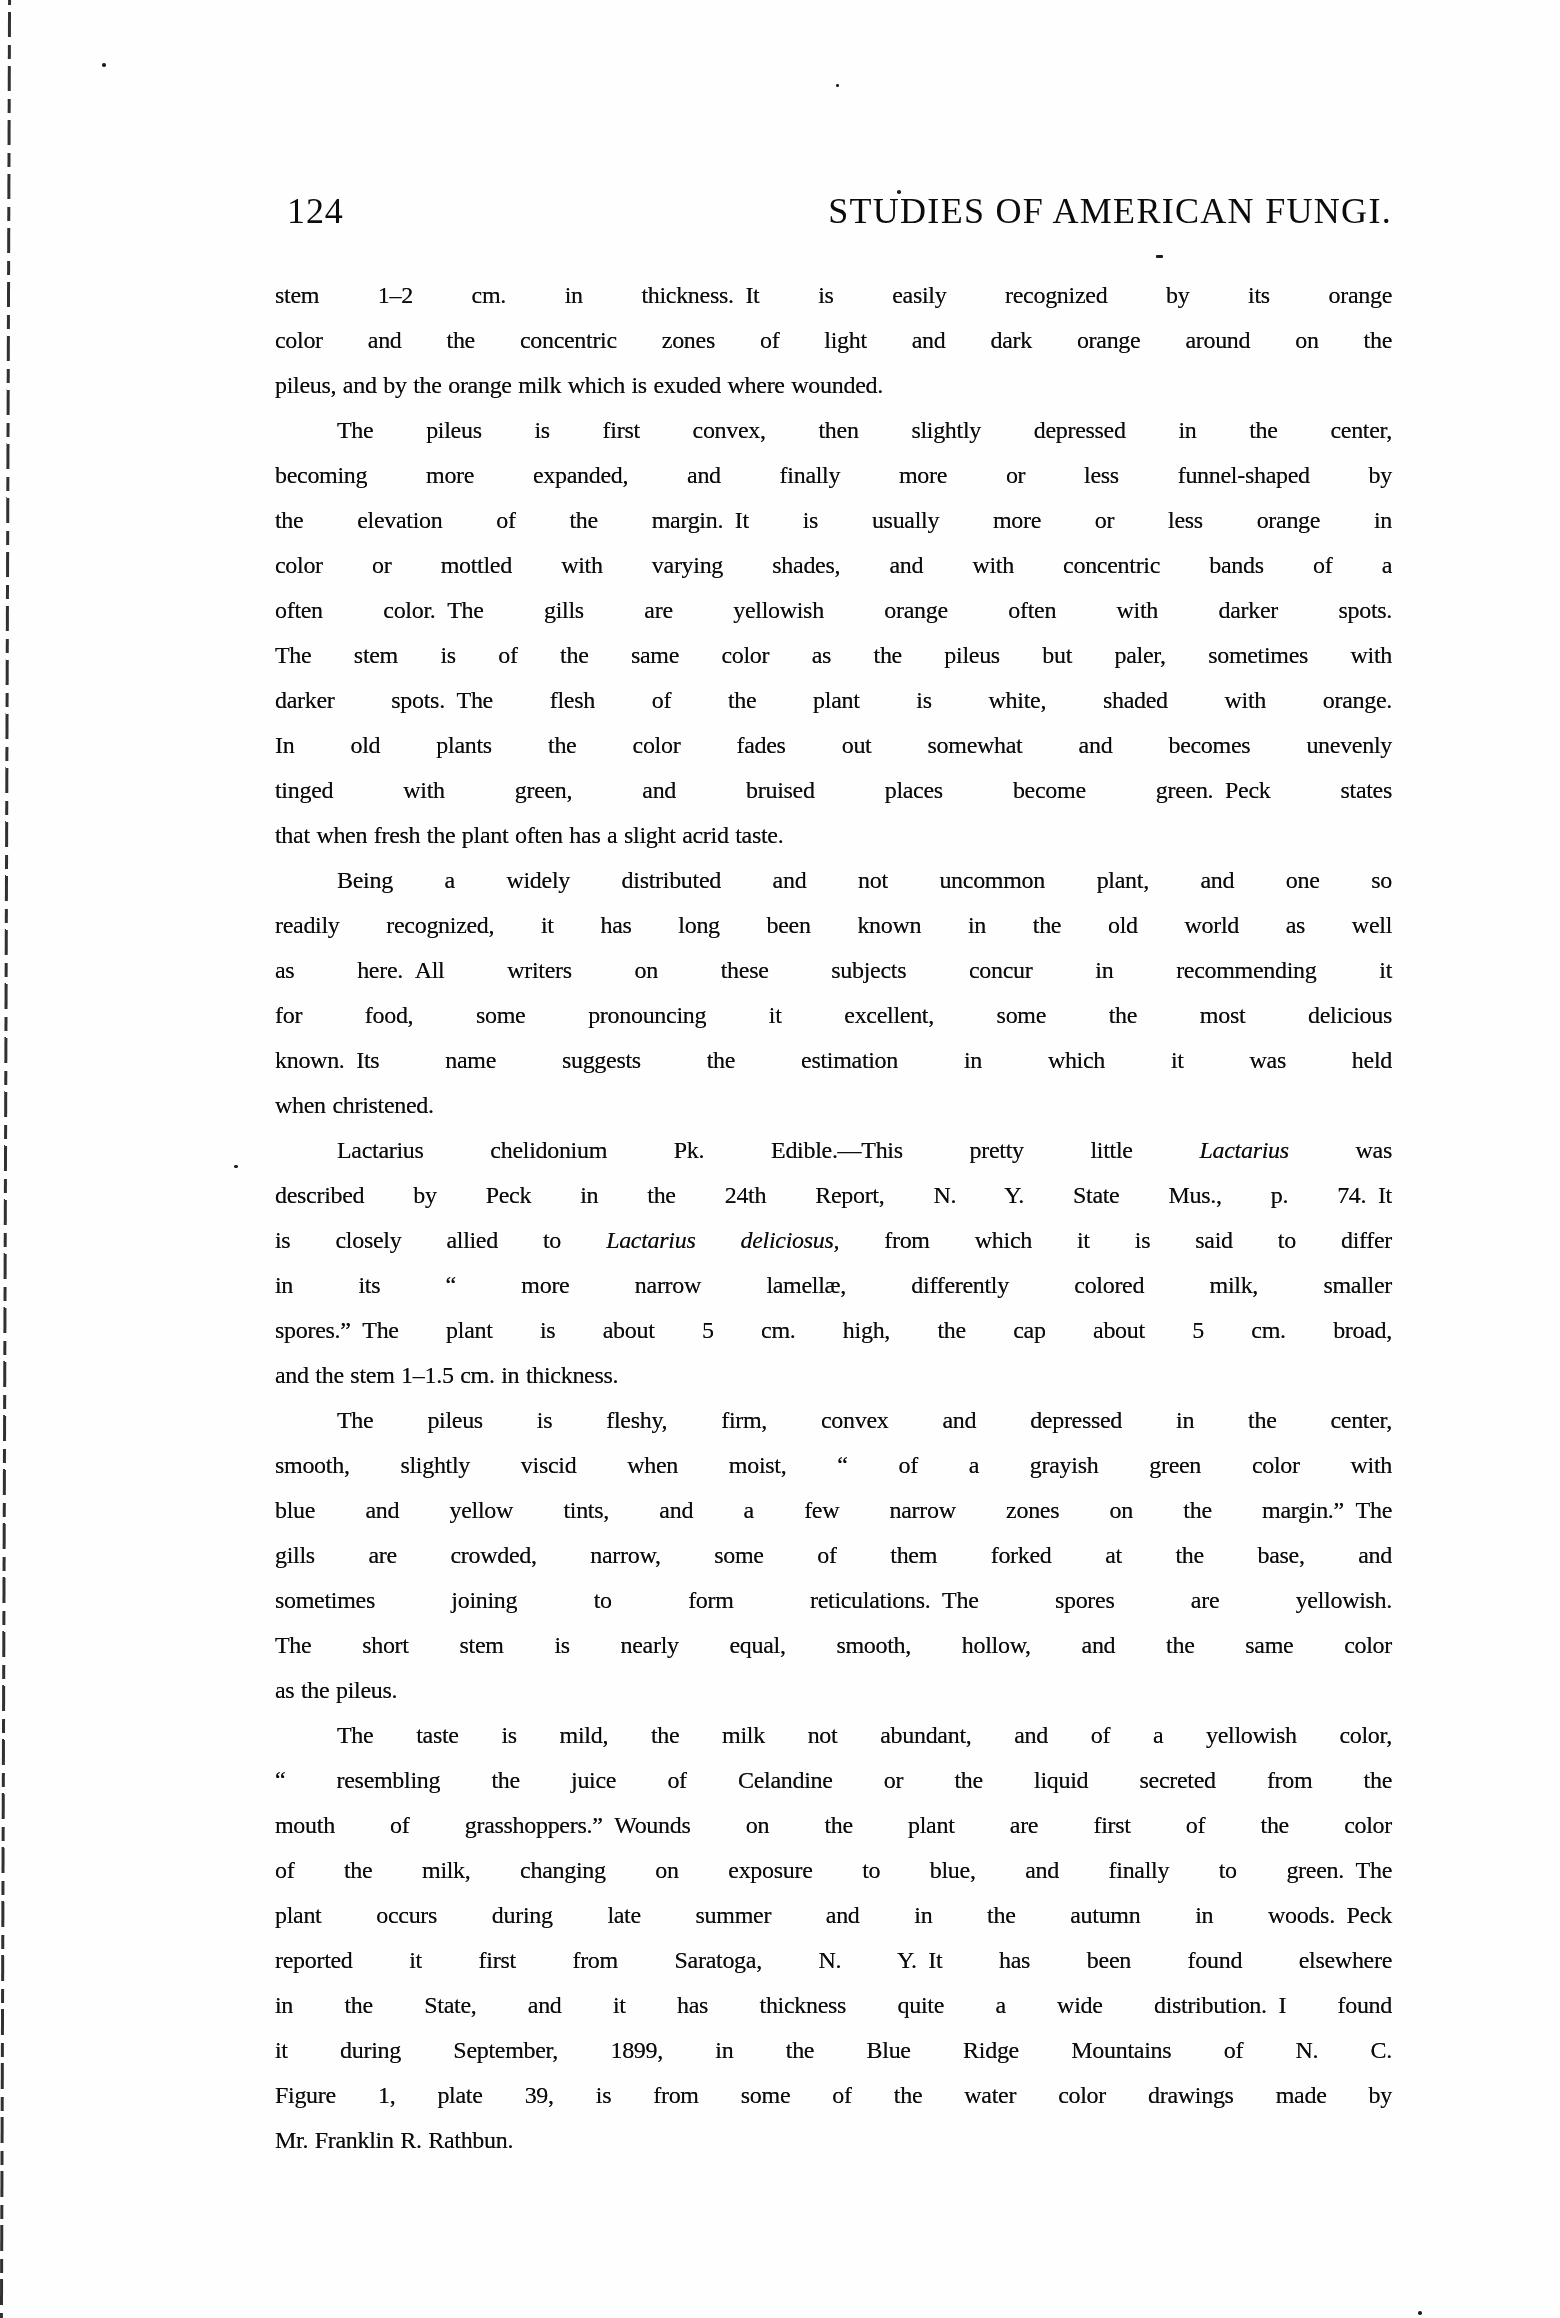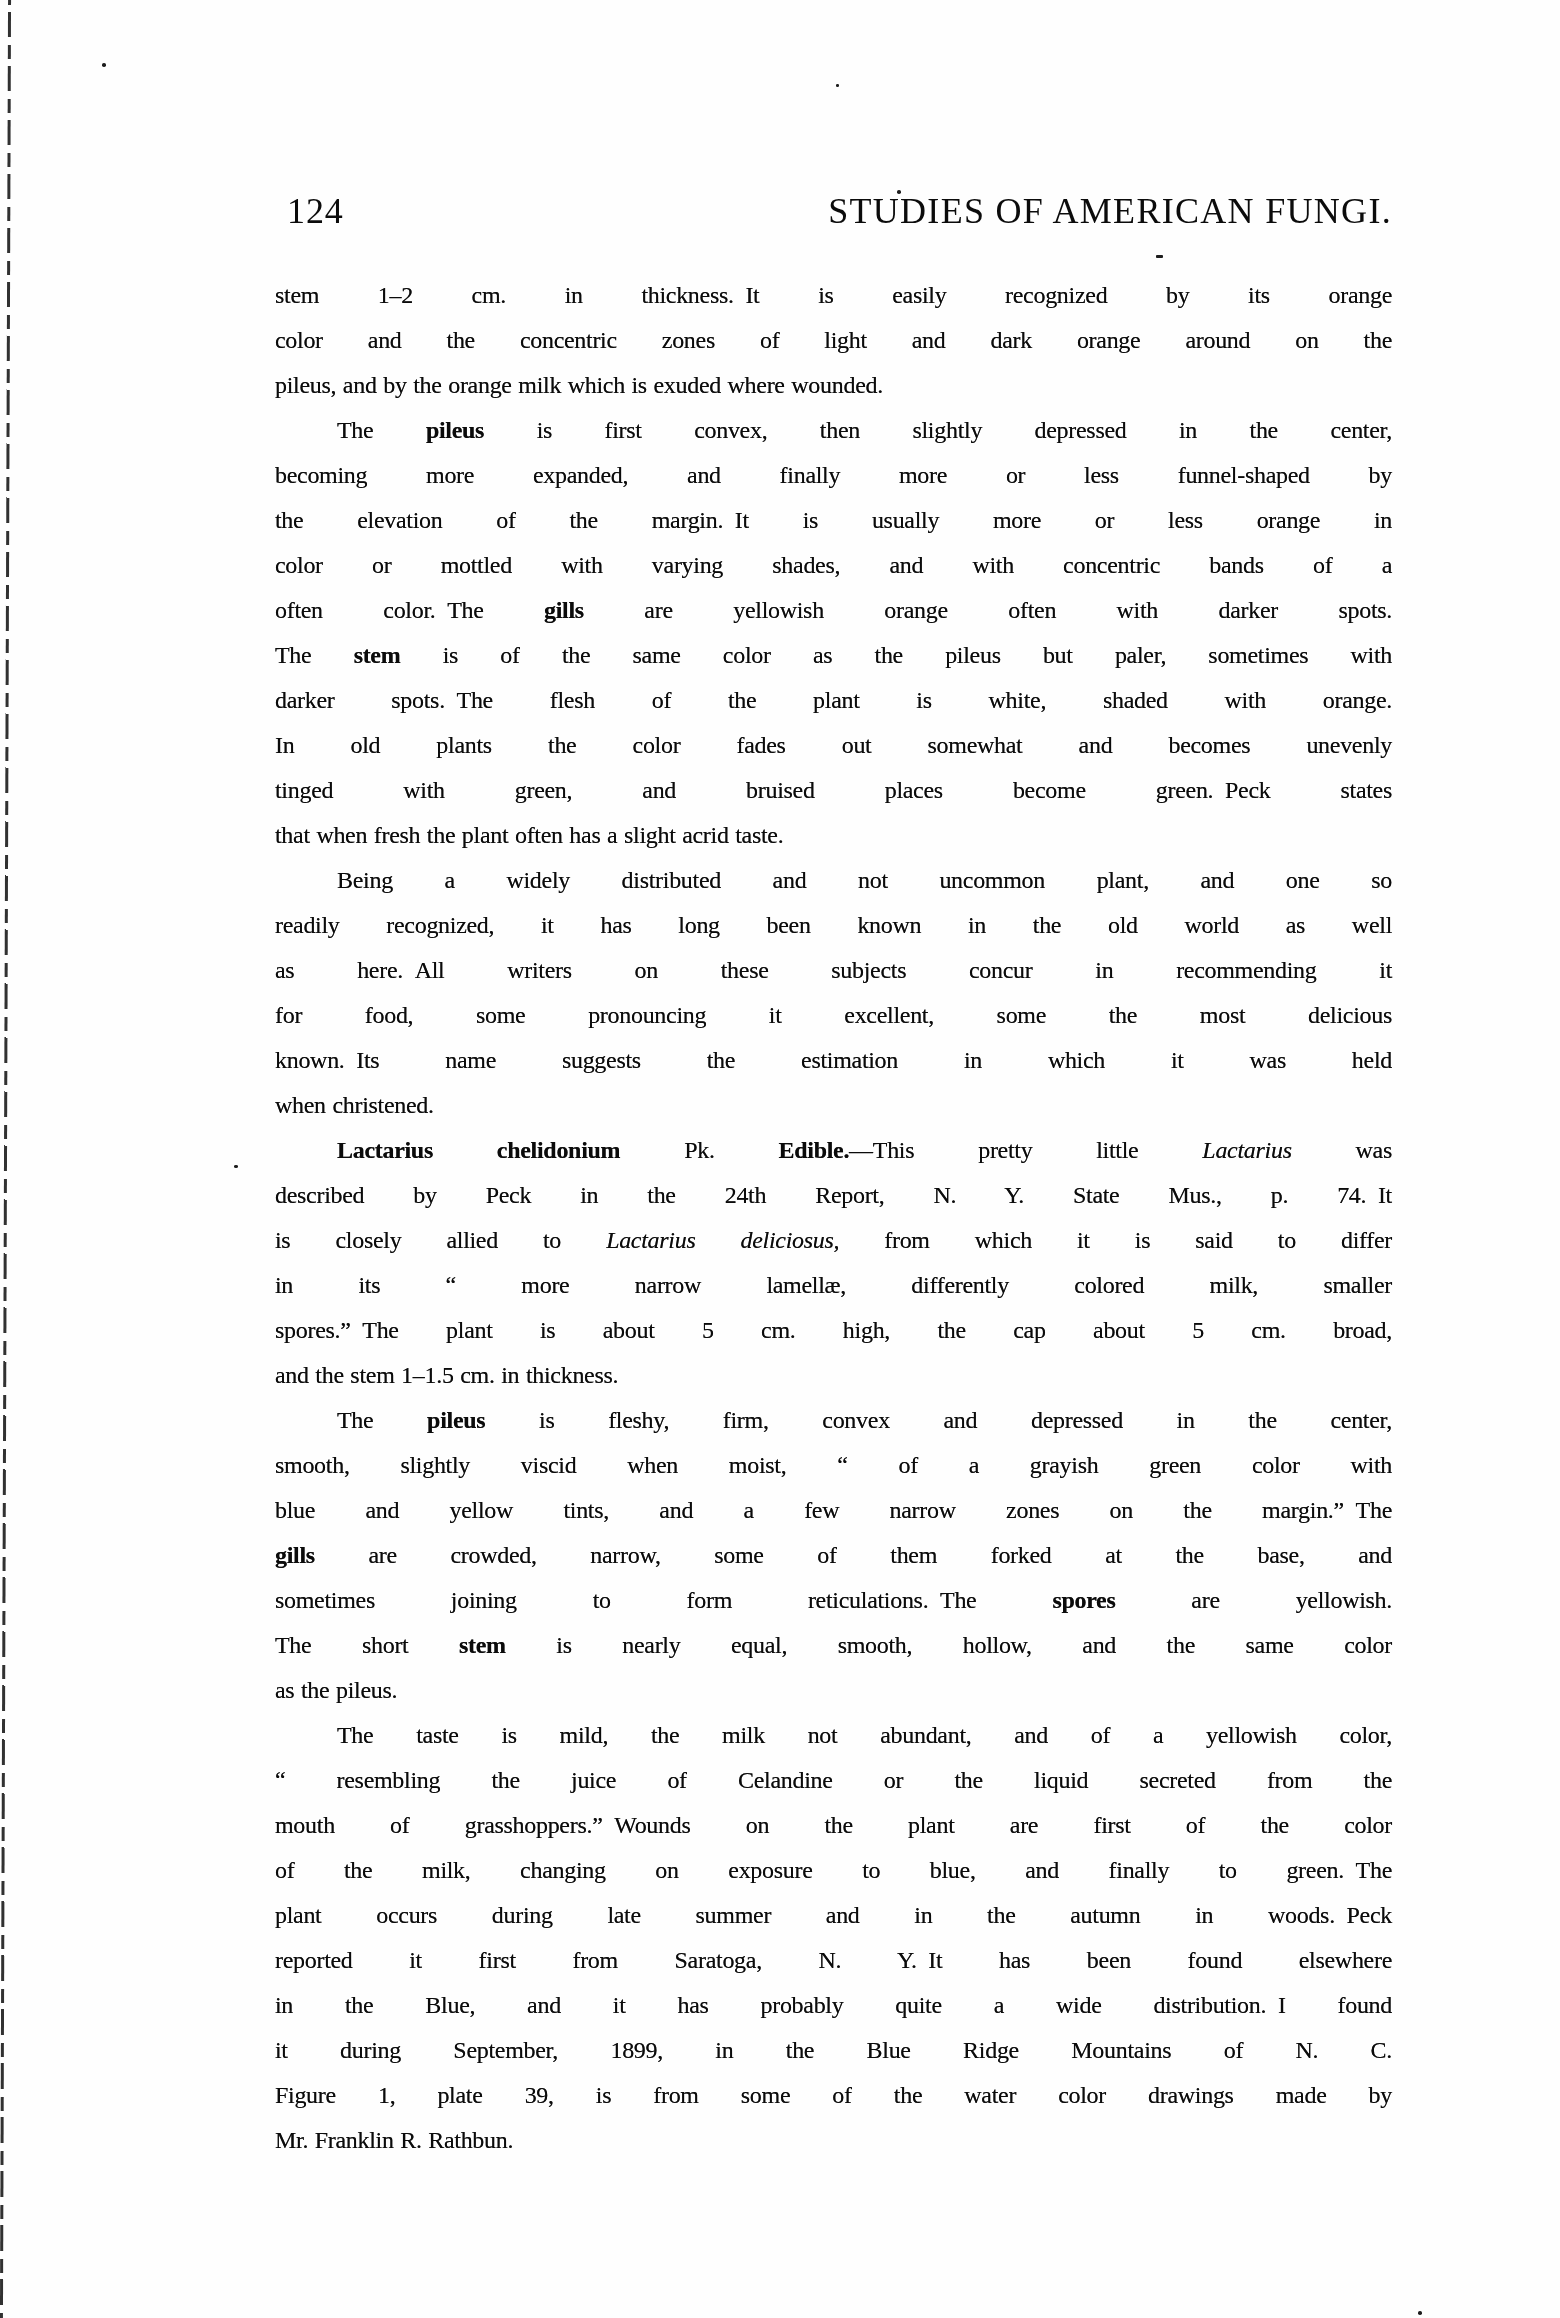--- a/index.html
+++ b/index.html
@@ -53,21 +53,21 @@
     text-shadow: 0 0 0.6px rgba(10,10,10,0.65);
   }
   .ln {
     line-height: 45px;
     text-align: justify;
     text-align-last: justify;
     white-space: normal;
   }
   .ln.ind { text-indent: 62px; }
   .ln.end { text-align-last: left; }
-  .ln b { font-weight: bold; }
+  .ln b { font-weight: normal; }
   .ln i { font-style: italic; }
   .speck {
     position: absolute;
     background: #1d1d1d;
     border-radius: 50%;
   }
   .speck.dash { border-radius: 0.9px; }
 </style>
 </head>
 <body>
@@ -113,21 +113,21 @@
       <div class="ln"><b>gills</b><span> are crowded, narrow, some of them forked at the base, and</span></div>
       <div class="ln"><span>sometimes joining to form reticulations. The </span><b>spores</b><span> are yellowish.</span></div>
       <div class="ln"><span>The short </span><b>stem</b><span> is nearly equal, smooth, hollow, and the same color</span></div>
       <div class="ln end"><span>as the pileus.</span></div>
       <div class="ln ind"><span>The taste is mild, the milk not abundant, and of a yellowish color,</span></div>
       <div class="ln"><span>“ resembling the juice of Celandine or the liquid secreted from the</span></div>
       <div class="ln"><span>mouth of grasshoppers.” Wounds on the plant are first of the color</span></div>
       <div class="ln"><span>of the milk, changing on exposure to blue, and finally to green. The</span></div>
       <div class="ln"><span>plant occurs during late summer and in the autumn in woods. Peck</span></div>
       <div class="ln"><span>reported it first from Saratoga, N. Y. It has been found elsewhere</span></div>
-      <div class="ln"><span>in the Blue, and it has probably quite a wide distribution. I found</span></div>
+      <div class="ln"><span>in the State, and it has thickness quite a wide distribution. I found</span></div>
       <div class="ln"><span>it during September, 1899, in the Blue Ridge Mountains of N. C.</span></div>
       <div class="ln"><span>Figure 1, plate 39, is from some of the water color drawings made by</span></div>
       <div class="ln end"><span>Mr. Franklin R. Rathbun.</span></div>
     </main>
 
   <div id="specks">
       <div class="speck" style="left: 102px; top: 63px; width: 3.6px; height: 3.6px;"></div>
       <div class="speck" style="left: 897px; top: 190px; width: 3.6px; height: 3.6px;"></div>
       <div class="speck dash" style="left: 1156px; top: 255px; width: 7.1px; height: 2.7px;"></div>
       <div class="speck" style="left: 234px; top: 1165px; width: 3.6px; height: 2.7px;"></div>

